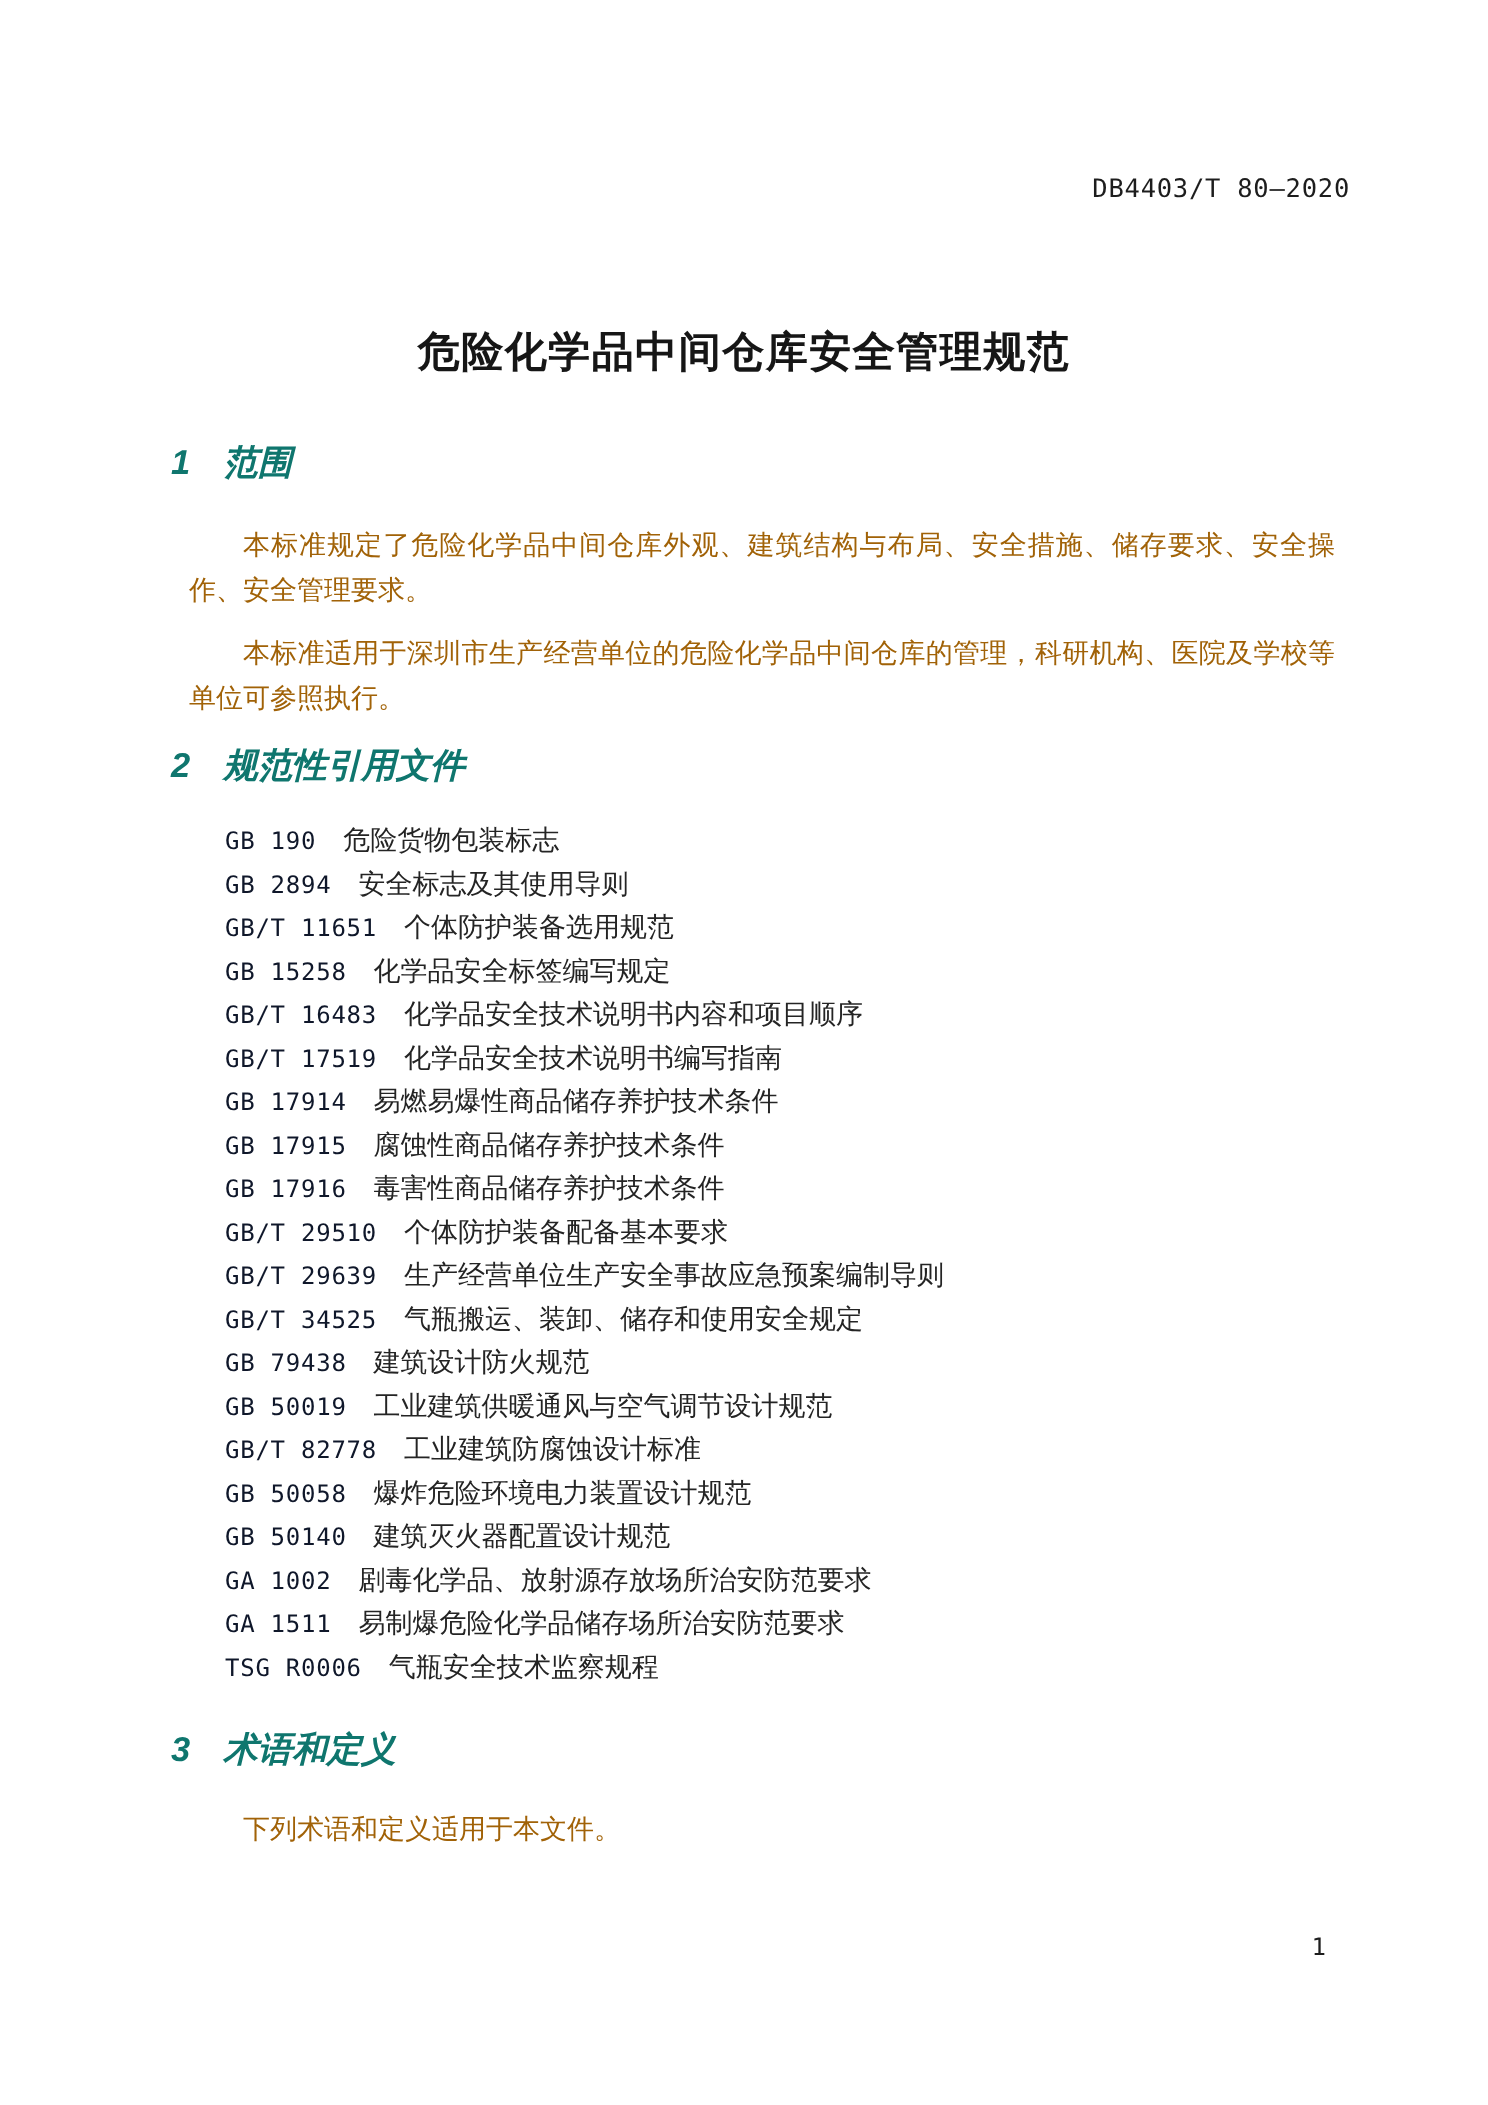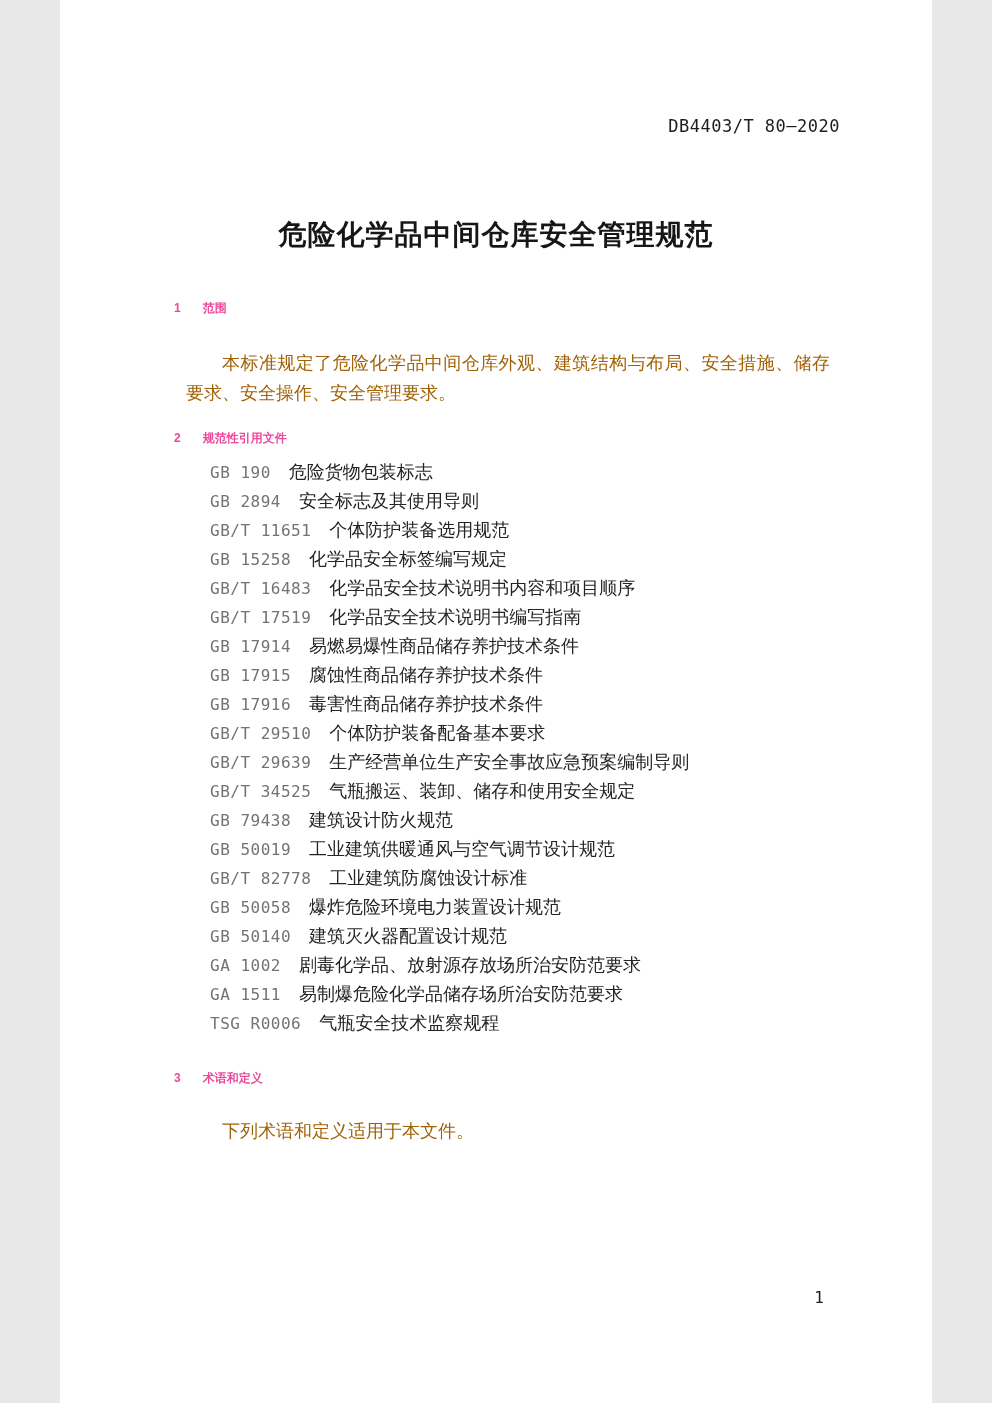--- a/index.html
+++ b/index.html
@@ -1,18 +1,18 @@
 <!DOCTYPE html>
 <html lang="zh"><head>
 <meta charset="utf-8">
 <style>
   html, body { margin: 0; padding: 0; background: #e8e8e8; }
   .page {
     position: relative;
-    width: 872px;
+    width: 992px;
     height: 1403px;
     margin: 0 auto;
     background: #ffffff;
     color: #222222;
     font-family: "Liberation Serif", serif;
     overflow: hidden;
     box-sizing: border-box;
   }
   .doc-number {
     position: absolute;
@@ -37,27 +37,28 @@
   }
   .content {
     position: absolute;
     top: 296px;
     left: 114px;
     right: 90px;
   }
   .section-heading {
     font-family: "Liberation Sans", sans-serif;
     font-weight: bold;
-    font-size: 12px;
-    color: #ec4899;
+    font-size: 23px;
+    color: #0f766e;
     line-height: 24px;
     margin: 0 0 28px 0;
+    font-style: italic;
   }
   .section-heading .sec-num { display: inline-block; margin-right: 22px; }
-  .section-heading.s2 { margin-top: 18px; margin-bottom: 8px; }
+  .section-heading.s2 { margin-top: 18px; margin-bottom: 24px; }
   .section-heading.s3 { margin-top: 28px; margin-bottom: 26px; }
   .para {
     font-size: 18px;
     line-height: 30px;
     text-indent: 2em;
     margin: 12px;
     text-align: justify;
     color: #a16207;
   }
   .ref-list { margin-top: 4px; padding-left: 36px; }
@@ -65,21 +66,21 @@
     font-size: 18px;
     line-height: 28px;
     white-space: nowrap;
     color: #242424;
   }
   .ref-code {
     font-family: "DejaVu Sans Mono", monospace;
     font-size: 16px;
     letter-spacing: 0.5px;
     margin-right: 18px;
-    color: #737373;
+    color: #0f172a;
     text-align: center;
   }
   .page-number {
     position: absolute;
     top: 1288px;
     right: 108px;
     font-family: "DejaVu Sans Mono", monospace;
     font-size: 16px;
     color: #1d1d1d;
   }
@@ -92,20 +93,21 @@
   <div class="doc-number">DB4403/T 80—2020</div>
 
   <div class="doc-title">危险化学品中间仓库安全管理规范</div>
 
   <div class="content">
 
     <h2 class="section-heading s1">
       <span class="sec-num">1</span><span>范围</span>
     </h2>
     <p class="para">本标准规定了危险化学品中间仓库外观、建筑结构与布局、安全措施、储存要求、安全操作、安全管理要求。</p>
+    <p class="para">本标准适用于深圳市生产经营单位的危险化学品中间仓库的管理，科研机构、医院及学校等单位可参照执行。</p>
 
     <h2 class="section-heading s2">
       <span class="sec-num">2</span><span>规范性引用文件</span>
     </h2>
 
     <div class="ref-list">
       <div class="ref-item"><span class="ref-code">GB 190</span><span>危险货物包装标志</span></div>
       <div class="ref-item"><span class="ref-code">GB 2894</span><span>安全标志及其使用导则</span></div>
       <div class="ref-item"><span class="ref-code">GB/T 11651</span><span>个体防护装备选用规范</span></div>
       <div class="ref-item"><span class="ref-code">GB 15258</span><span>化学品安全标签编写规定</span></div>

